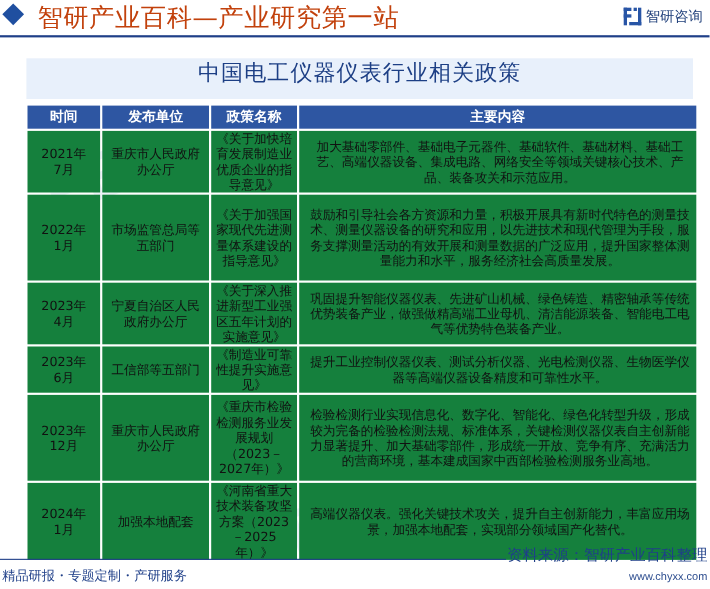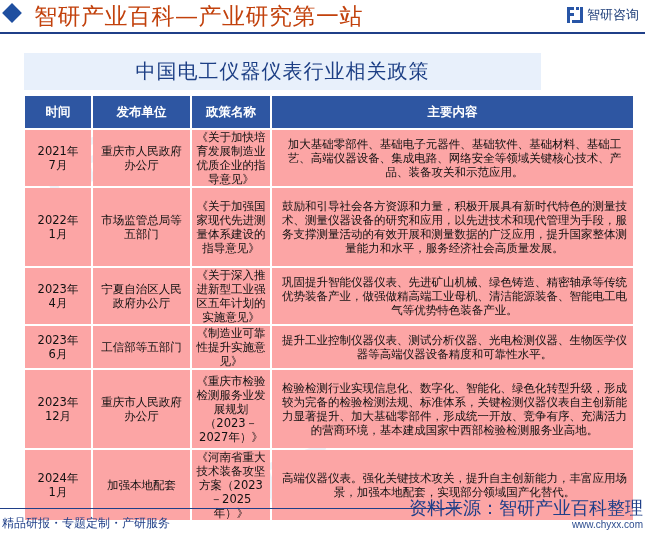--- a/index.html
+++ b/index.html
@@ -25,53 +25,53 @@
     }
     .brand { position: absolute; right: 6px; top: 6px; display: flex; align-items: center; gap: 4px; margin-left: 20px; }
     .brand-logo { width: 16px; height: 16px; position: relative; }
     .brand-logo span { position: absolute; background: #2855a6; }
     .brand-name { font-size: 13px; color: #1f3f7a; white-space: nowrap; }
     .header-rule {
       position: absolute; left: 0; top: 32px; width: 645px; height: 2px; background: #1f3f88;
     }
 
     .title-band {
-      position: absolute; left: 24px; top: 53px; width: 517px; height: 37px;
+      position: absolute; left: 24px; top: 53px; width: 606px; height: 37px;
       background: #e8f0fb;
-      display: flex; align-items: center; justify-content: center;
+      display: flex; justify-content: center;
     }
     .table-title {
       font-size: 20px; color: #1d3f85; font-family: "DejaVu Serif", "Liberation Serif", serif;
       letter-spacing: 1px;
     }
 
     .policy-table {
       position: absolute; left: 25px; top: 94px; width: 604px;
       border-collapse: separate; border-spacing: 2px 2px; margin-left: -2px;
       table-layout: fixed;
     }
     .policy-table th {
       background: #2e56a2; color: #ffffff; font-size: 12.5px; font-weight: bold;
-      height: 32px; padding: 0;
+      height: 21px; padding: 0;
     }
     .policy-table td {
-      background: #fca5a5; font-size: 11.5px; line-height: 14px; padding: 0 4px;
+      background: #15803d; font-size: 11.5px; line-height: 14px; padding: 0 4px;
       vertical-align: middle; color: #111;
     }
     .c-time, .c-unit, .c-name { text-align: center; }
     .c-content { text-align: center; padding-left: 8px !important; padding-right: 4px !important; }
 
     .footer-rule {
       position: absolute; left: 0; top: 508px; width: 460px; height: 1px; background: #1f3f88;
     }
     .footer-left {
       position: absolute; left: 2px; top: 515px; font-size: 12px; color: #1f3f88; white-space: nowrap;
     }
     .footer-source {
-      position: absolute; right: 2px; top: 496px; font-size: 18px; color: #1f3f88; white-space: nowrap;
+      position: absolute; right: 2px; top: 496px; font-size: 14px; color: #1f3f88; white-space: nowrap;
     }
     .footer-url {
       position: absolute; right: 2px; top: 519px; font-size: 10px; color: #2c4c8e;
       font-family: Liberation Sans, sans-serif; white-space: nowrap;
     }
   </style>
 </head>
 <body>
 
 <div class="wm" style="left:40px;top:130px;font-size:60px;transform:rotate(-20deg);">FE</div>

